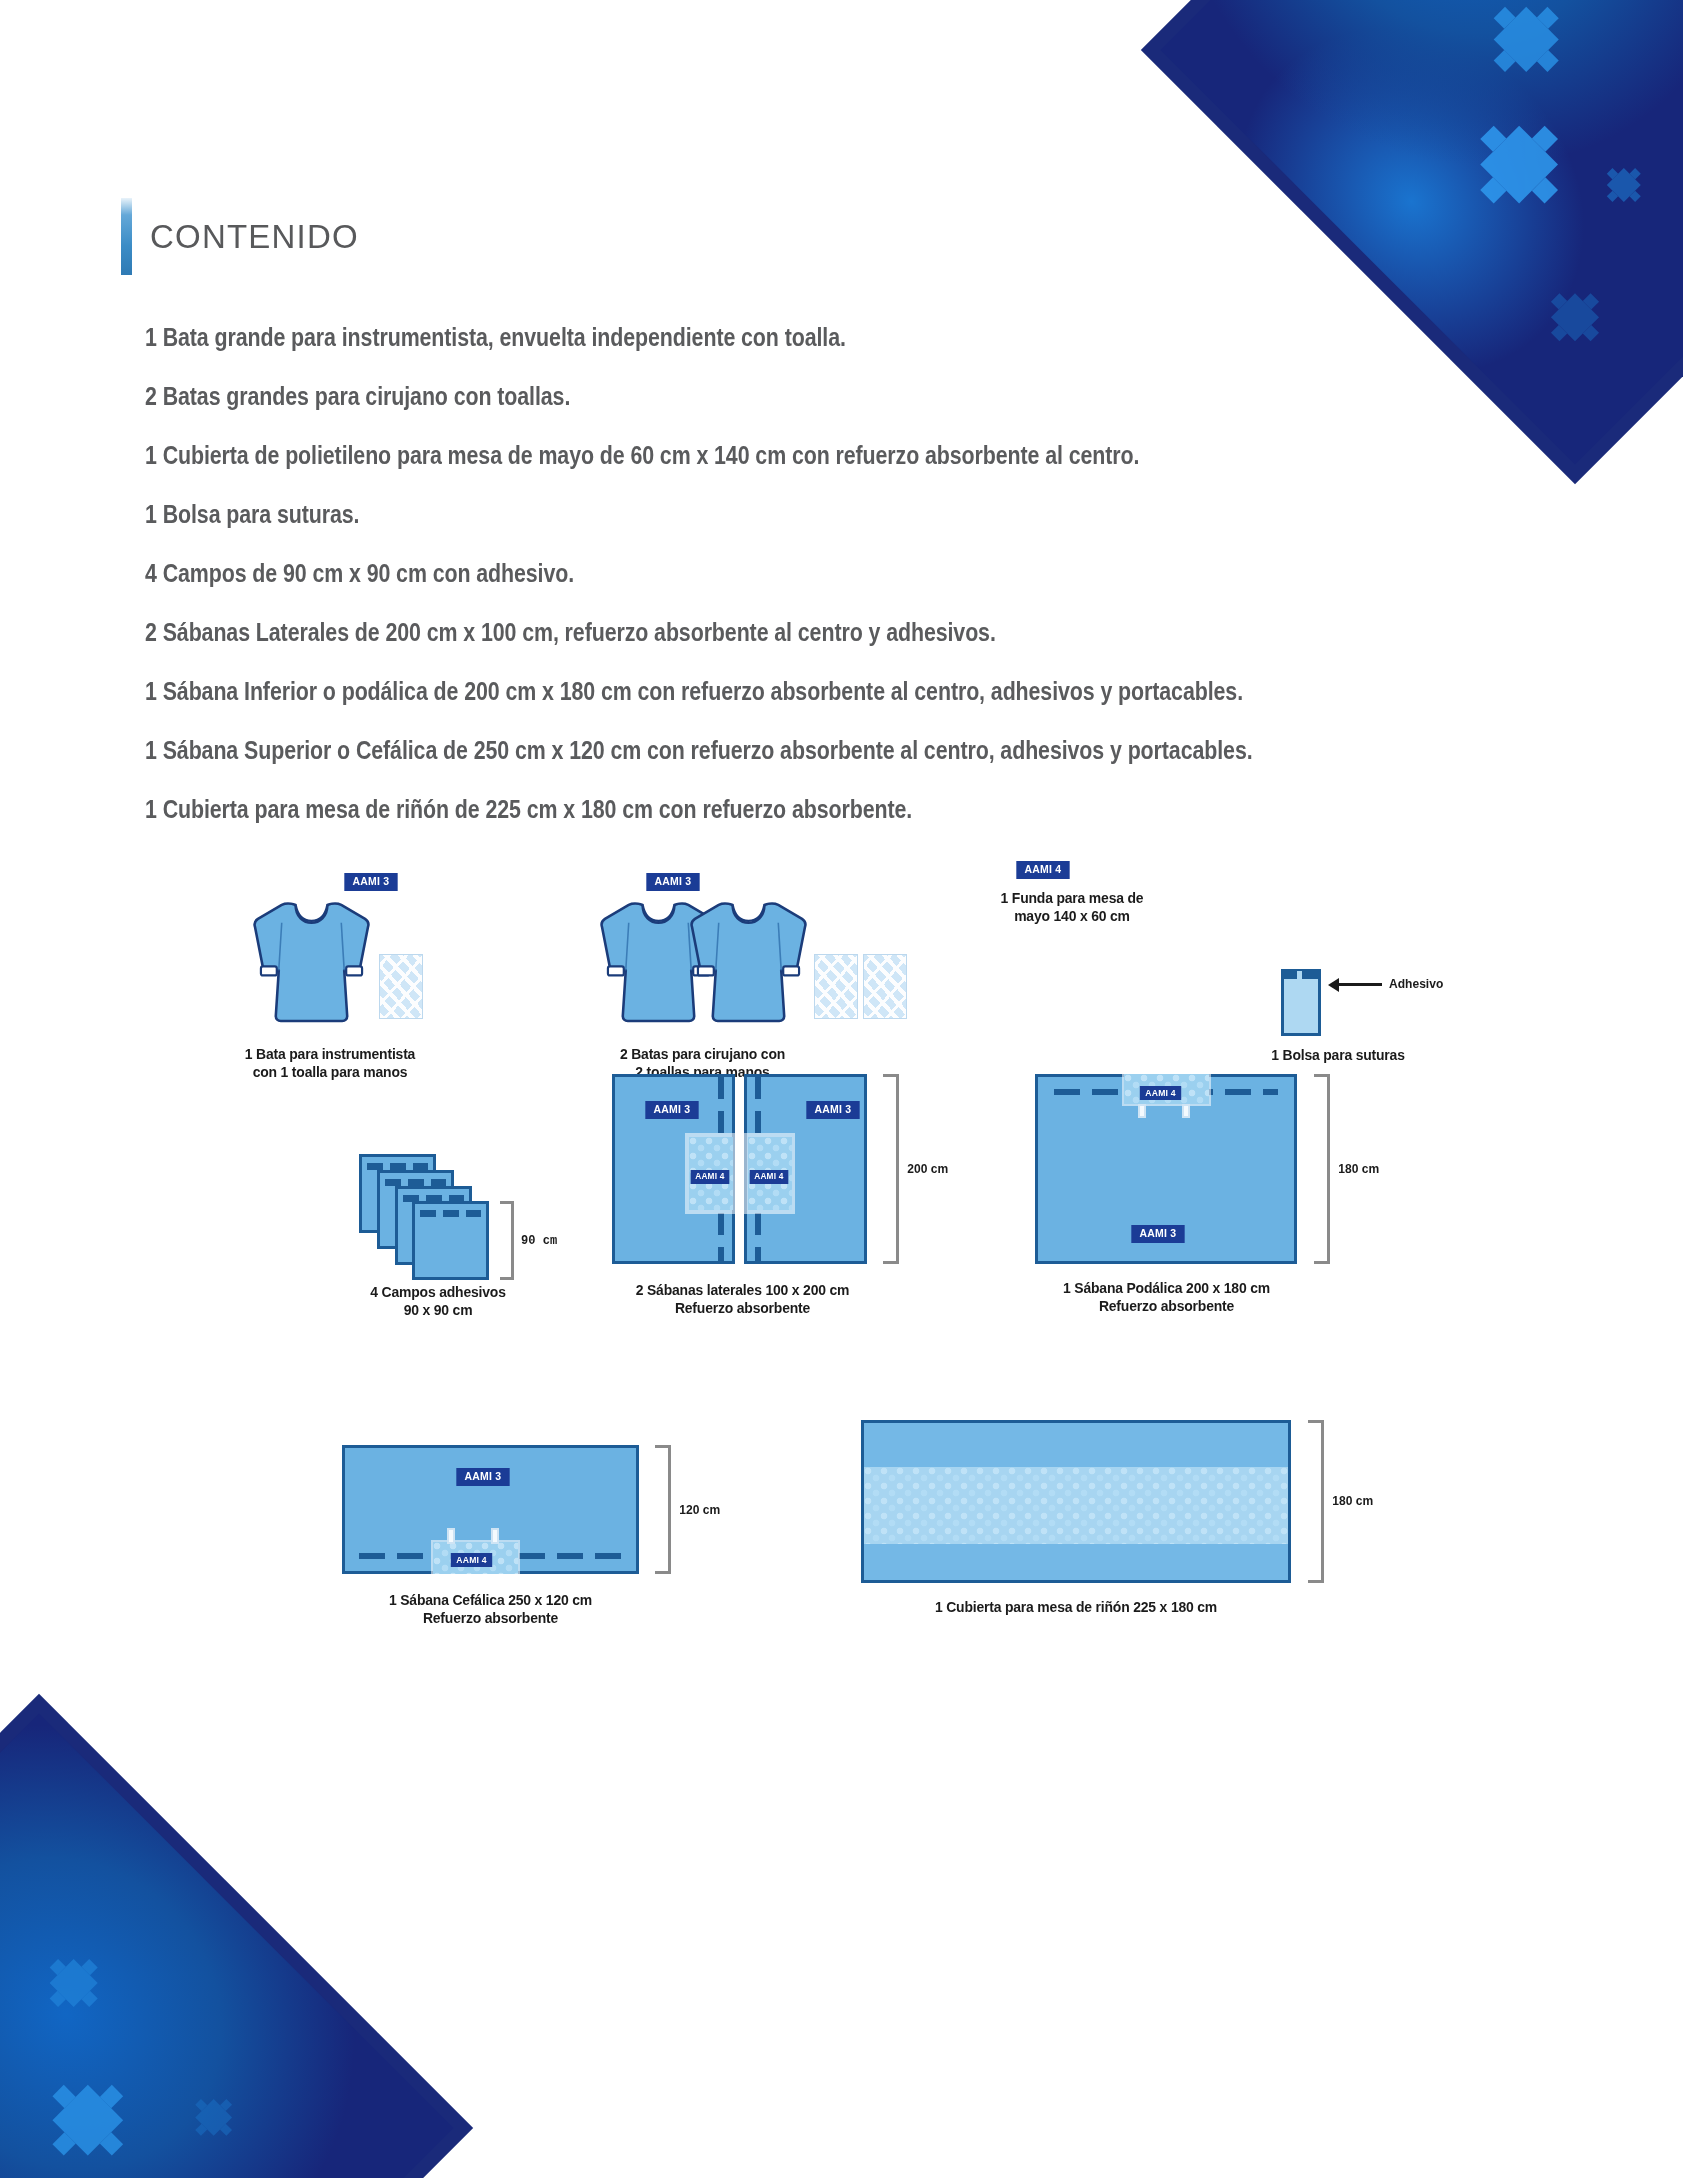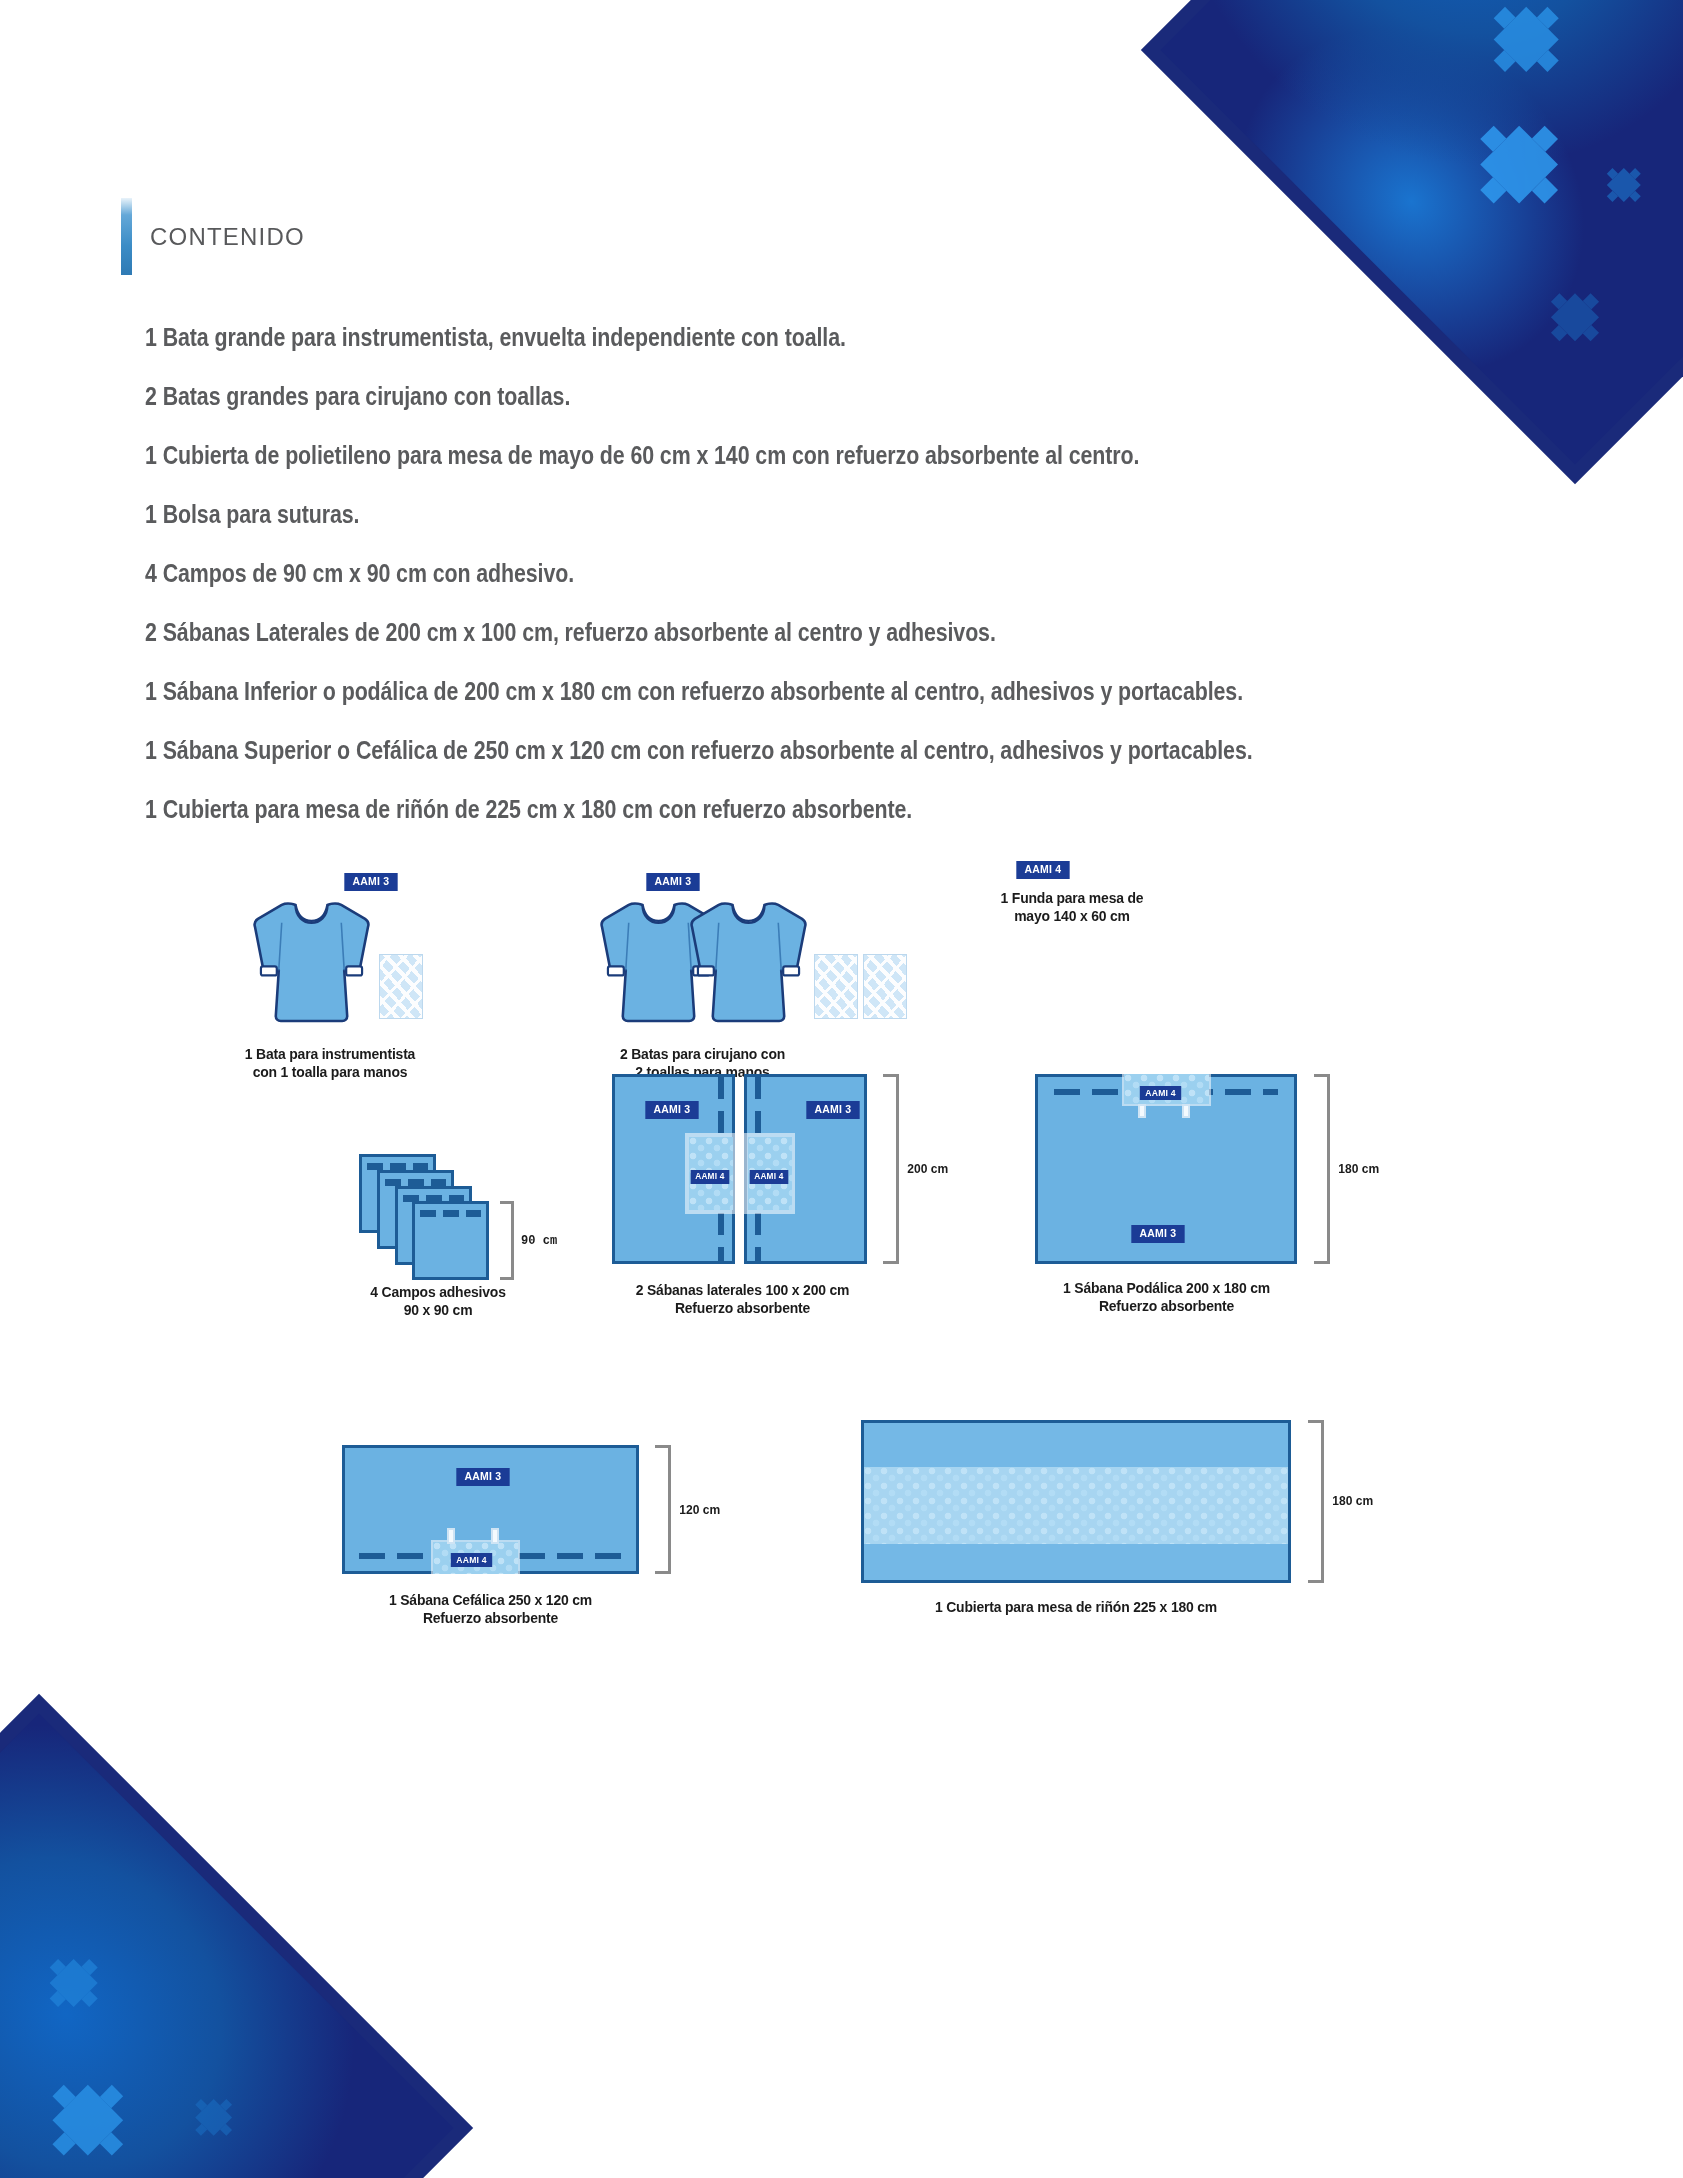--- a/index.html
+++ b/index.html
@@ -57,21 +57,21 @@
   
   #header-block {
     position: absolute; left: 121px; top: 198px;
     display: flex; align-items: center; gap: 18px;
   }
   #accent-bar {
     width: 11px; height: 77px;
     background: linear-gradient(180deg, #e9f3fa 0%, #64a8d8 22%, #3b8cc6 62%, #2f7ab4 100%);
   }
   #page-title {
-    font-size: 24px; letter-spacing: 1.2px; color: #58595b;
+    font-size: 33px; letter-spacing: 1.2px; color: #58595b;
     font-weight: 400;
   }
 
   
   #content-list {
     position: absolute; left: 145px; top: 325px;
     width: 1317px;
   }
   .list-item {
     font-size: 25px;
@@ -315,20 +315,31 @@
   </div>
 
   <div class="fig" id="fig-mayo" style="left:1000px;top:-12px;width:198px;">
     <div style="margin-left:14px;">
       <span class="badge">AAMI 4</span>
     </div>
     <div class="cap" style="margin-top:10px;width:228px;margin-left:-42px;">1 Funda para mesa de
 mayo 140 x 60 cm</div>
   </div>
 
+  <div class="fig" id="fig-bag" style="left:1267px;top:94px;width:218px;">
+    <div style="position:relative;height:77px;">
+      <div class="bag" style="position:absolute;left:14px;top:10px;">
+        <div class="bag-lip"></div>
+      </div>
+      <div class="arrow-line" style="left:71px;top:18px;width:44px;"></div>
+      <div class="arrow-head" style="left:61px;top:13px;"></div>
+      <div class="small-lbl" style="position:absolute;left:119px;top:11px;">Adhesivo</div>
+    </div>
+    <div class="cap" style="margin-top:4px;width:198px;margin-left:-28px;">1 Bolsa para suturas</div>
+  </div>
 
   <div class="fig" id="fig-drapes" style="left:351px;top:277px;width:218px;">
     <div style="position:relative;height:129px;font-family:Liberation Mono, monospace;">
       <div class="card" style="left:8px;top:6px;">
           <div class="card-strip"></div>
         </div>
       <div class="card" style="left:26px;top:22px;">
           <div class="card-strip"></div>
         </div>
       <div class="card" style="left:44px;top:38px;">

